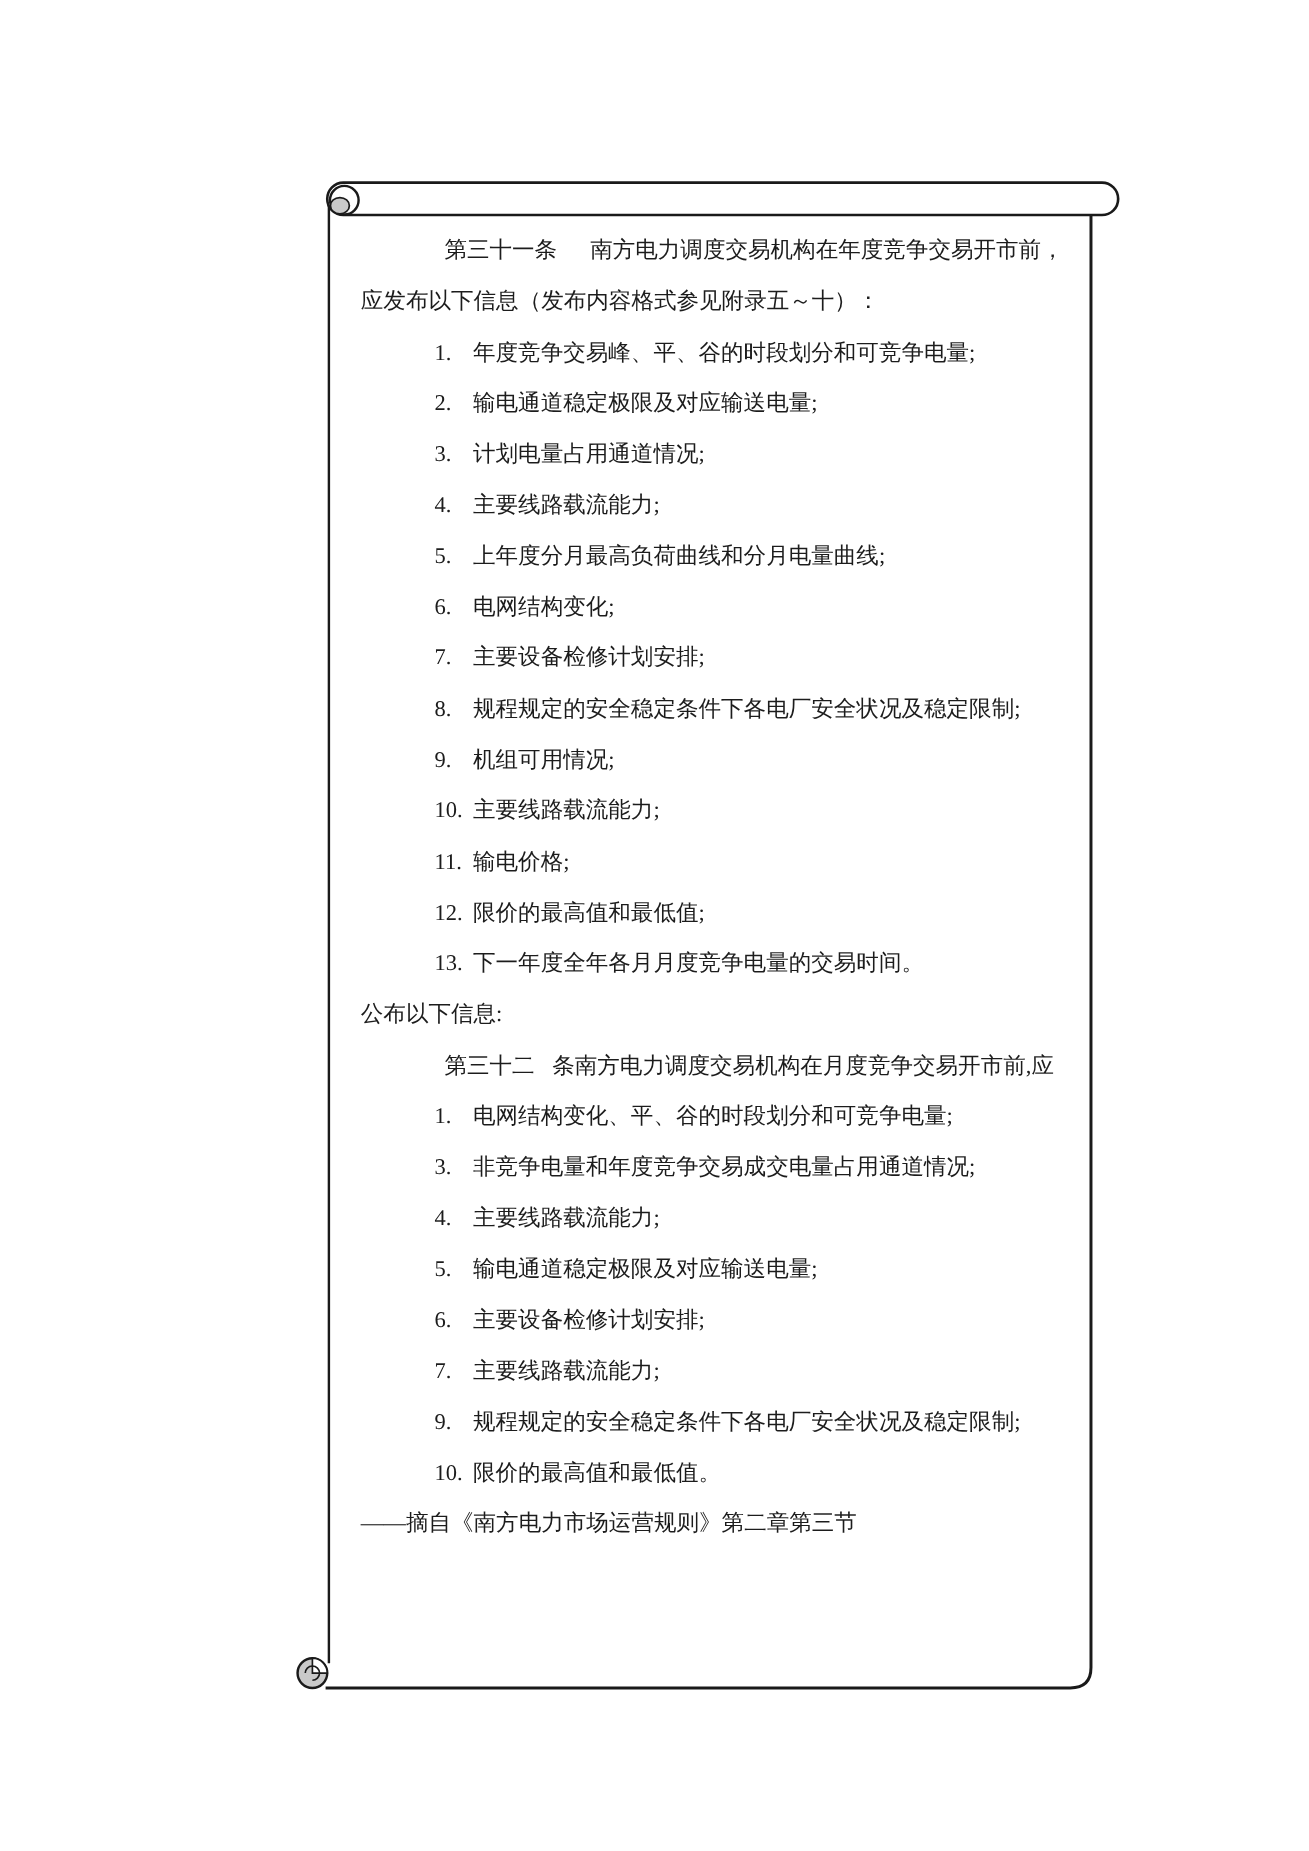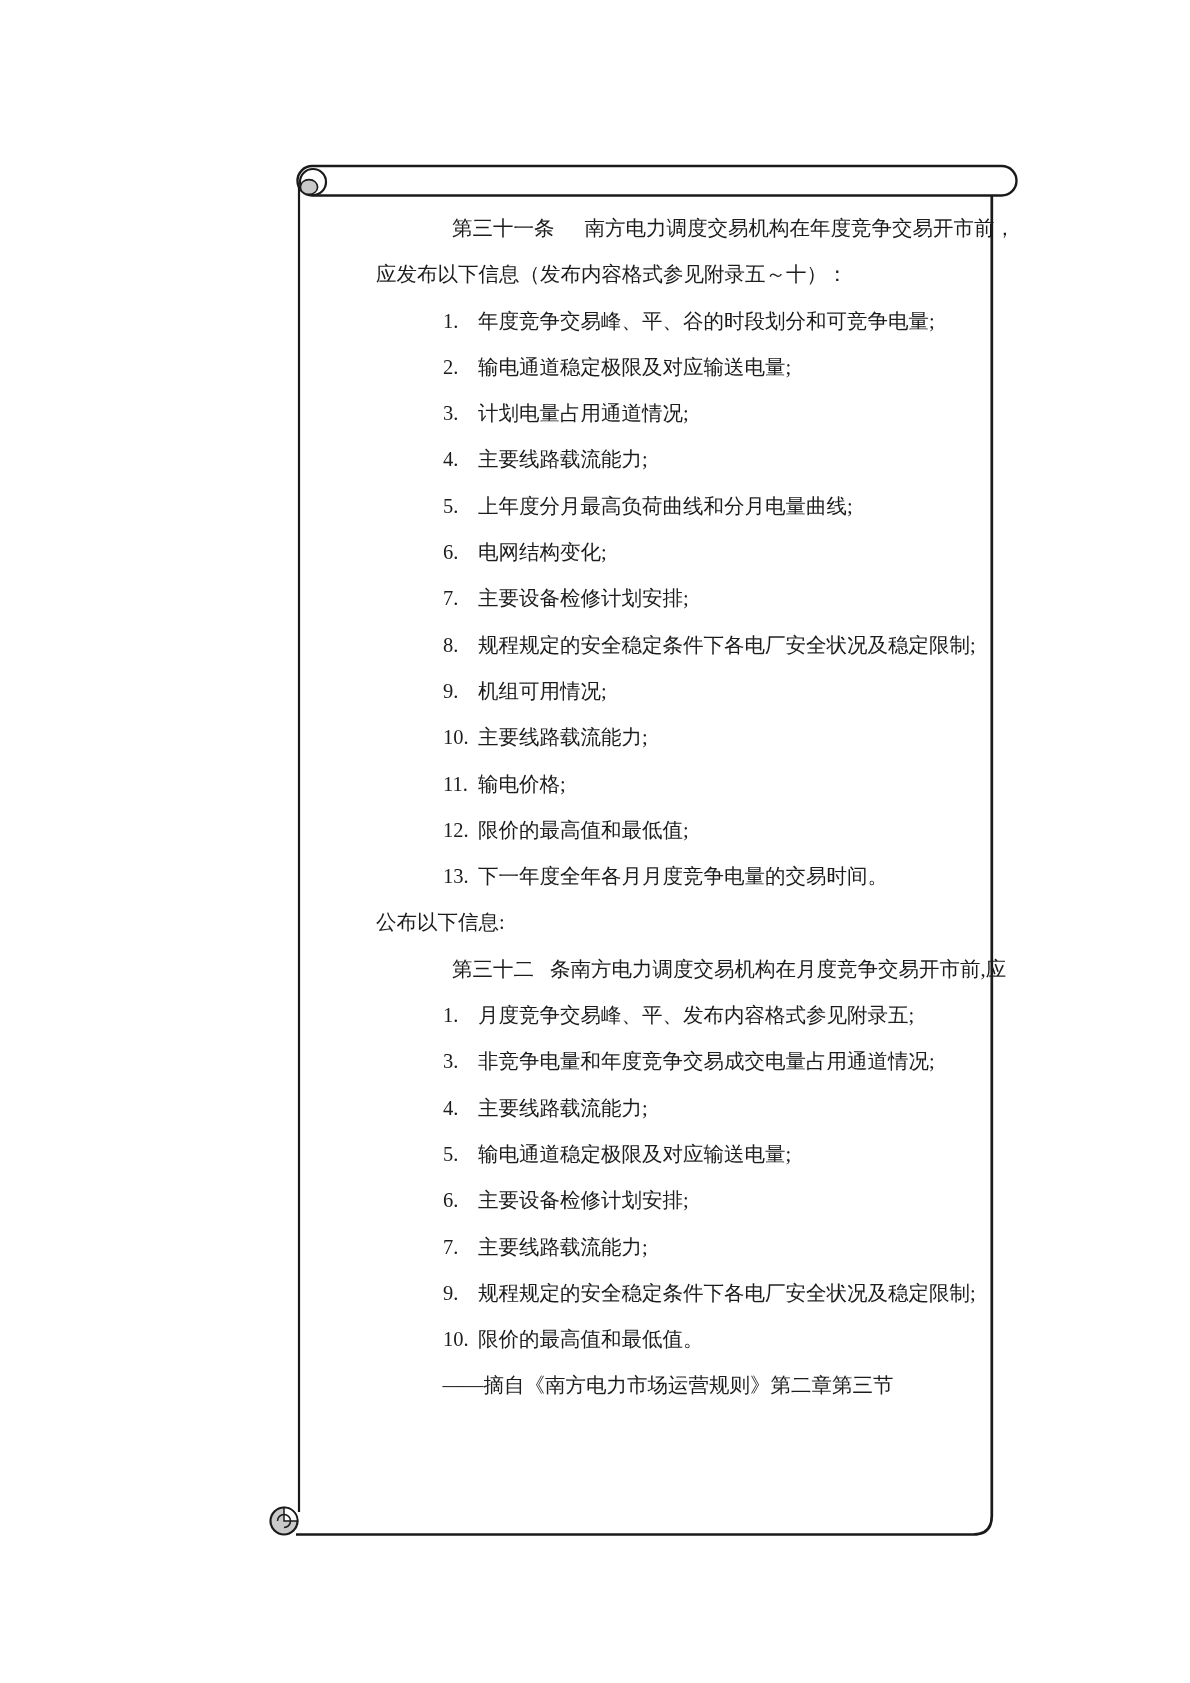--- a/index.html
+++ b/index.html
@@ -12,27 +12,27 @@
     overflow:hidden;
   }
   .page{position:absolute;left:0;top:0;width:1190px;height:1683px;}
   .scroll-frame{position:absolute;left:0;top:0;width:1190px;height:1683px;pointer-events:none;}
   .content{
     position:absolute;
     left:328px;top:205px;width:632px;
     font-size:20.5px;
     line-height:46.3px;
   }
-  .line{height:46.3px;white-space:nowrap;margin-left:48px;}
+  .line{height:46.3px;white-space:nowrap;}
   .para-indent{padding-left:76px;}
   .item{padding-left:67px;}
   .num{display:inline-block;width:35px;}
   .gap30{display:inline-block;width:30px;}
   .gap16{display:inline-block;width:16px;}
-  .source{text-align:center;}
+  .source{text-align:left;}
 </style>
 </head>
 <body>
 
 <div class="page">
 
   <svg class="scroll-frame" viewBox="0 0 1190 1683">
 
     <path d="M 299 181 L 299 1512" fill="none" stroke="#1a1a1a" stroke-width="2.2"></path>
     <path d="M 991.8 196 L 991.8 1516 Q 991.8 1534.5 973 1534.5 L 296 1534.5" fill="none" stroke="#1a1a1a" stroke-width="2.7"></path>
@@ -67,21 +67,21 @@
         <div class="line item"><span class="num">11.</span><span>输电价格;</span></div>
         <div class="line item"><span class="num">12.</span><span>限价的最高值和最低值;</span></div>
         <div class="line item"><span class="num">13.</span><span>下一年度全年各月月度竞争电量的交易时间。</span></div>
       </div>
 
     <div class="line">公布以下信息:</div>
 
     <div class="line para-indent"><span>第三十二</span><span class="gap16"></span><span>条南方电力调度交易机构在月度竞争交易开市前,应</span></div>
 
     <div>
-        <div class="line item"><span class="num">1.</span><span>月度竞争交易峰、平、发布内容格式参见附录五;</span></div>
+        <div class="line item"><span class="num">1.</span><span>电网结构变化、平、谷的时段划分和可竞争电量;</span></div>
         <div class="line item"><span class="num">3.</span><span>非竞争电量和年度竞争交易成交电量占用通道情况;</span></div>
         <div class="line item"><span class="num">4.</span><span>主要线路载流能力;</span></div>
         <div class="line item"><span class="num">5.</span><span>输电通道稳定极限及对应输送电量;</span></div>
         <div class="line item"><span class="num">6.</span><span>主要设备检修计划安排;</span></div>
         <div class="line item"><span class="num">7.</span><span>主要线路载流能力;</span></div>
         <div class="line item"><span class="num">9.</span><span>规程规定的安全稳定条件下各电厂安全状况及稳定限制;</span></div>
         <div class="line item"><span class="num">10.</span><span>限价的最高值和最低值。</span></div>
       </div>
 
     <div class="line source">——摘自《南方电力市场运营规则》第二章第三节</div>

